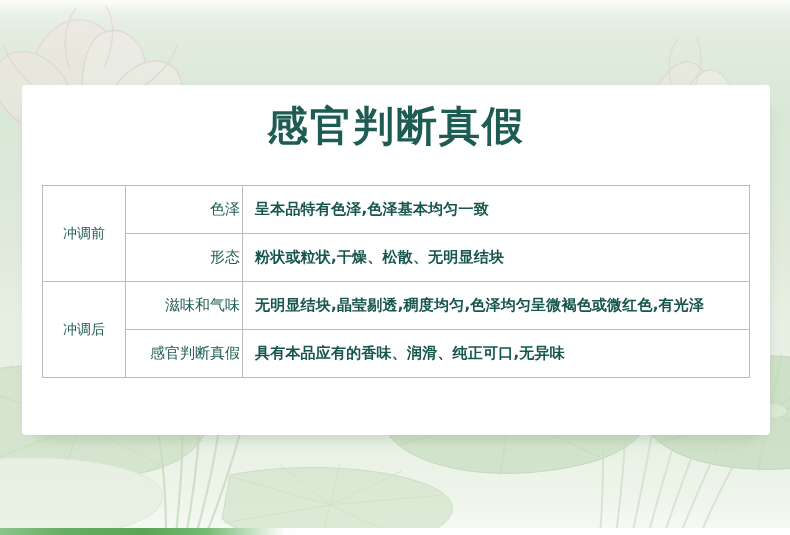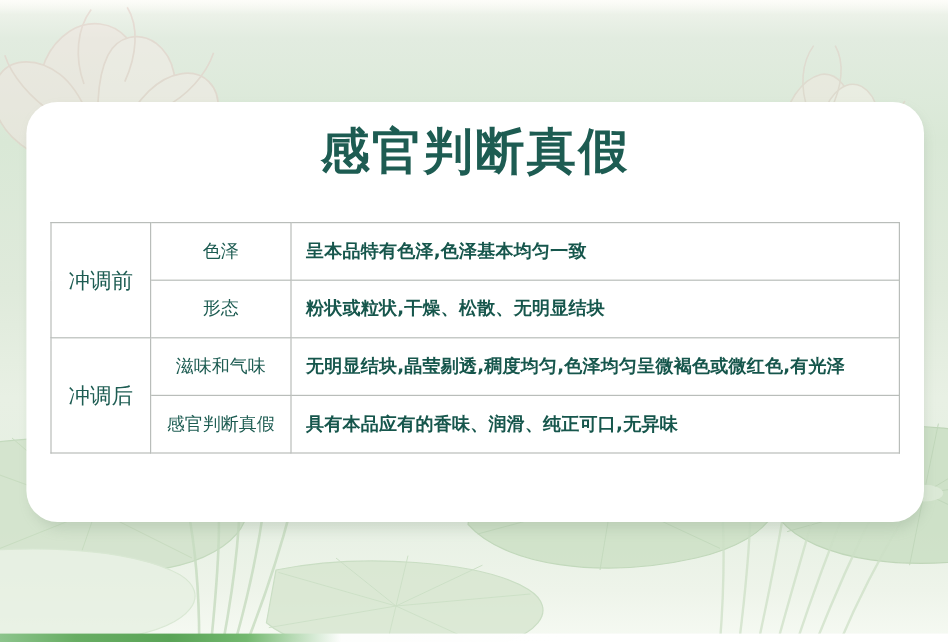--- a/index.html
+++ b/index.html
@@ -84,21 +84,21 @@
     background: rgba(120,140,120,0.22);
     filter: blur(5px);
   }
   .card {
     position: absolute;
     left: 22px;
     top: 85px;
     width: 748px;
     height: 350px;
     background: #ffffff;
-    border-radius: 26px;
+    border-radius: 4px;
   }
 
   
   .title {
     position: absolute;
     left: 0;
     top: 18px;
     width: 100%;
     text-align: center;
     font-family: "DejaVu Serif", "Liberation Serif", serif;
@@ -131,27 +131,27 @@
     outline: 0;
   }
   
   .table-wrap { box-sizing: border-box; }
 
   td.group {
     width: 78px;
     text-align: center;
     vertical-align: middle;
     font-family: "DejaVu Serif", "Liberation Serif", serif;
-    font-size: 18px;
+    font-size: 14px;
     color: #1d5c52;
     padding: 0 2px;
   }
   td.attr {
     width: 112px;
-    text-align: center;
+    text-align: right;
     vertical-align: middle;
     font-family: "DejaVu Serif", "Liberation Serif", serif;
     font-size: 15px;
     color: #1d5c52;
     padding: 0 2px;
   }
   td.desc {
     text-align: left;
     vertical-align: middle;
     font-family: "DejaVu Sans", "Liberation Sans", sans-serif;

